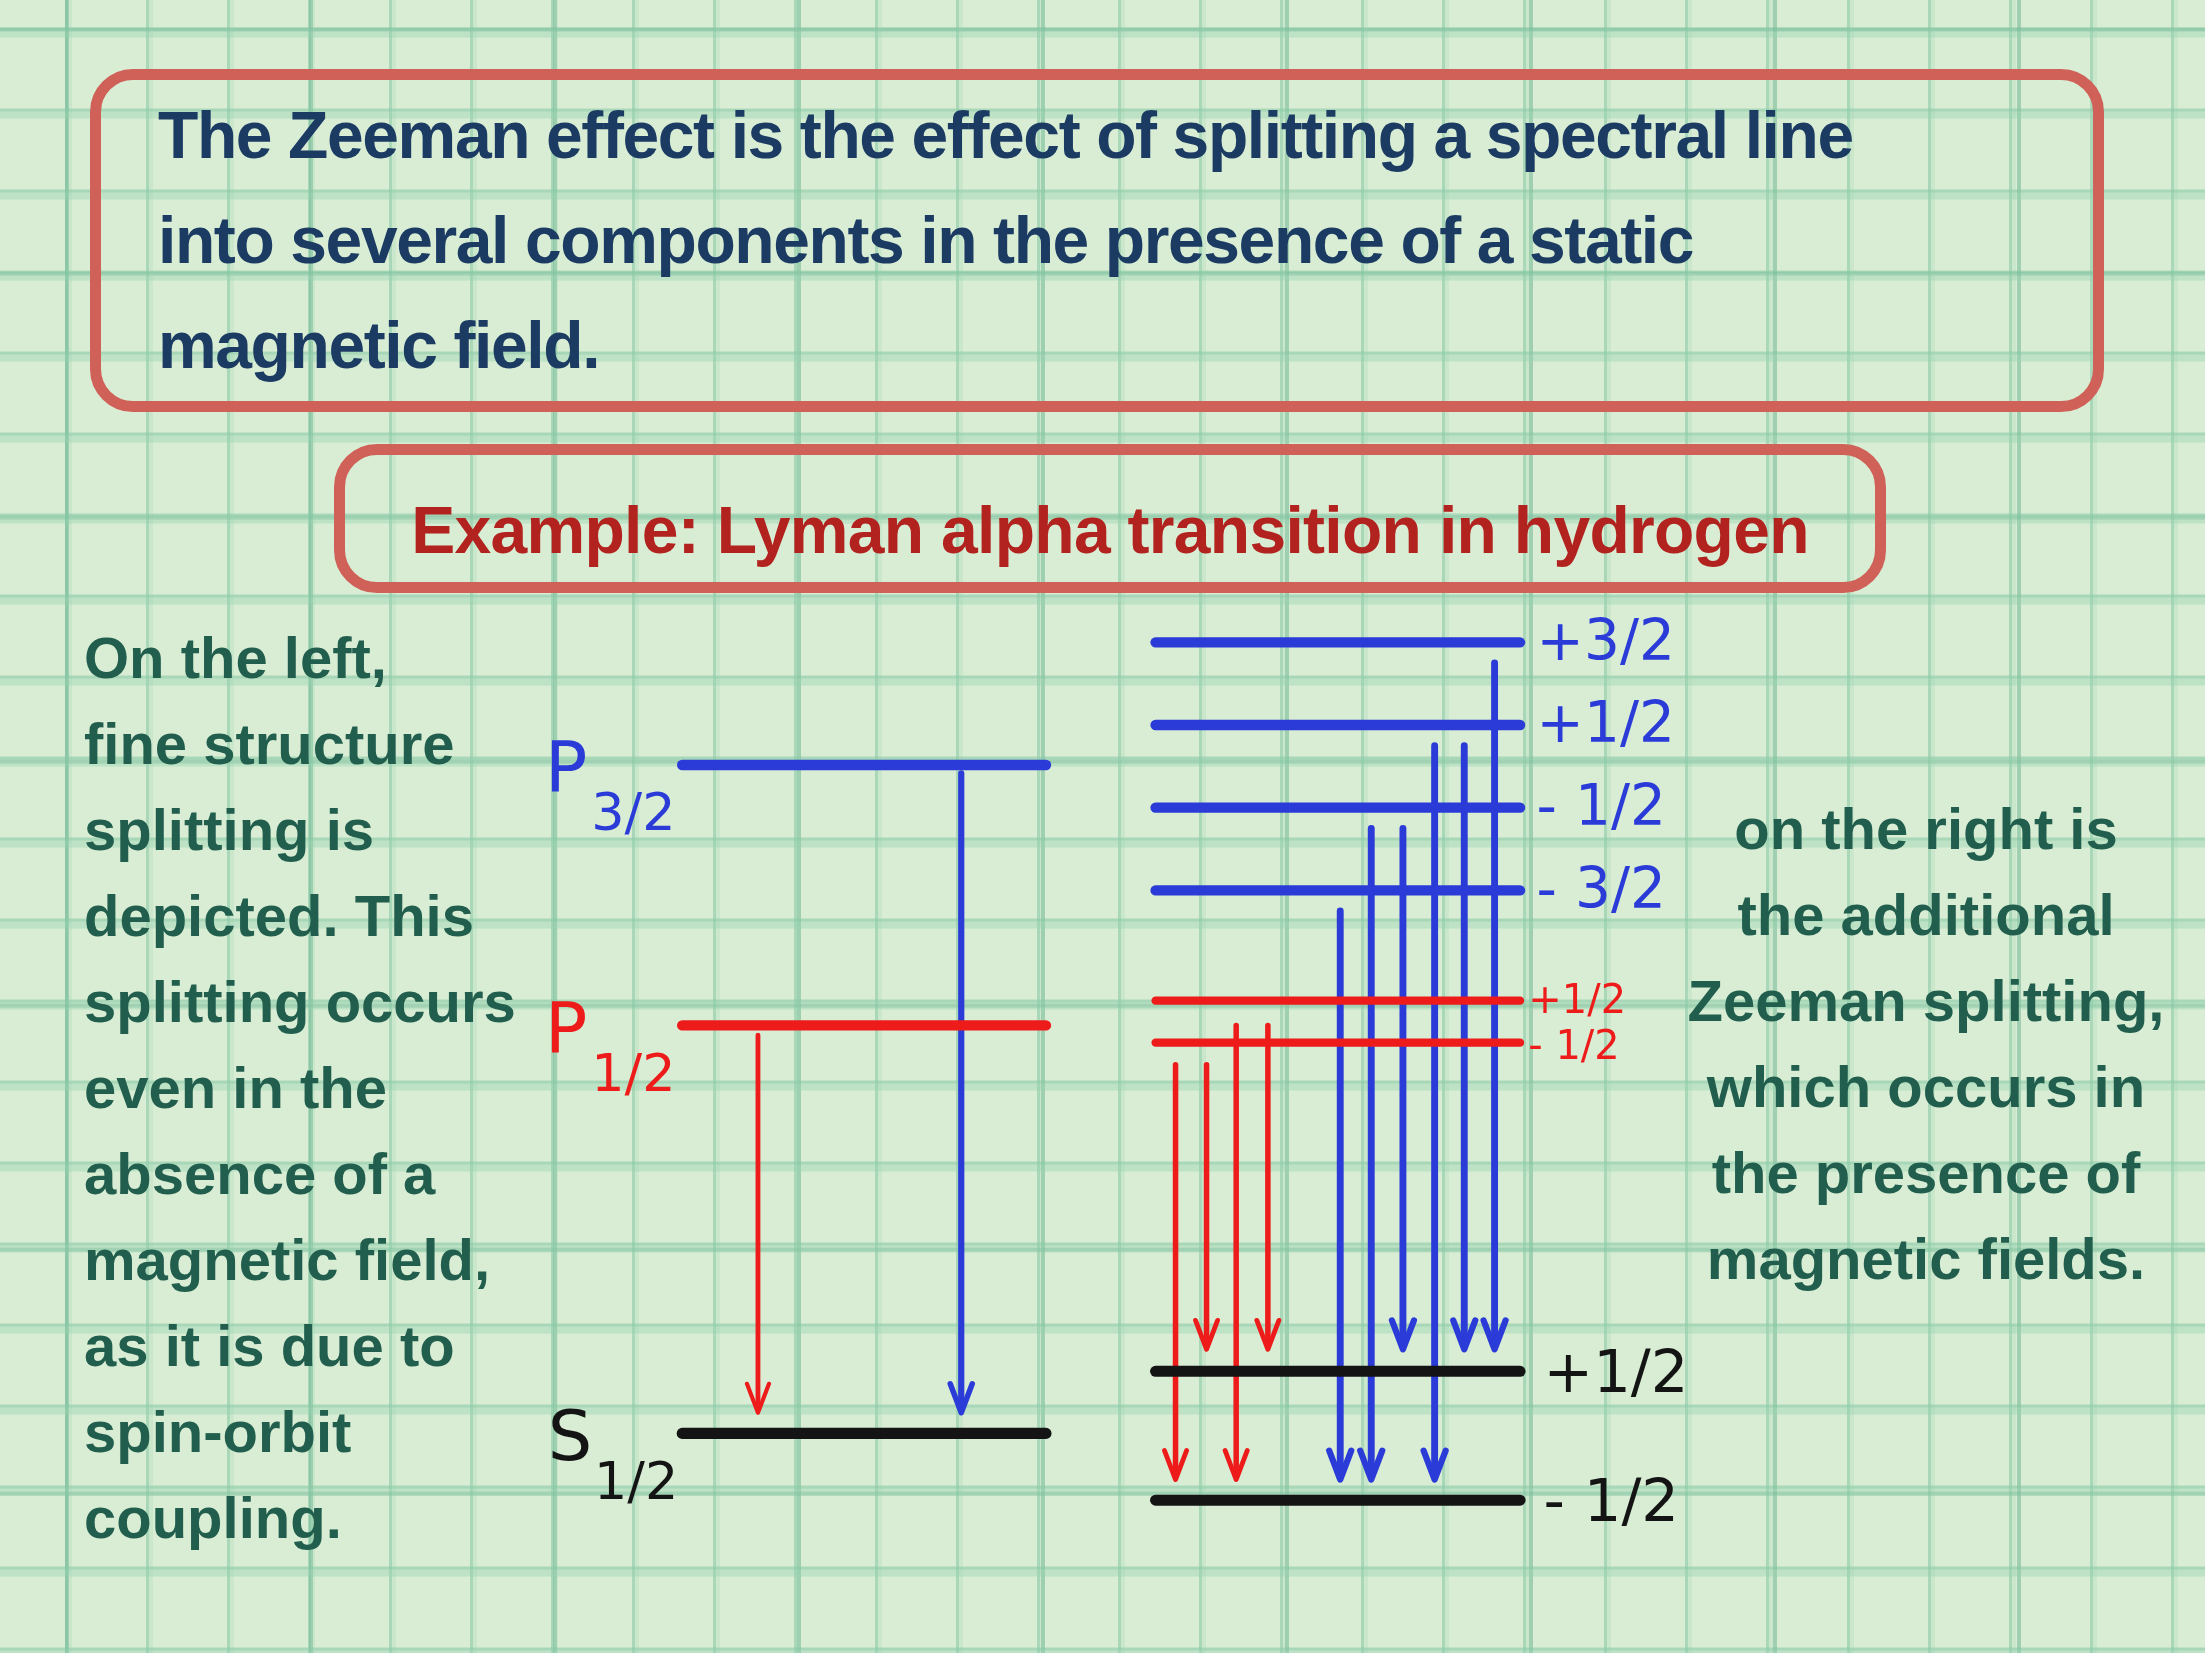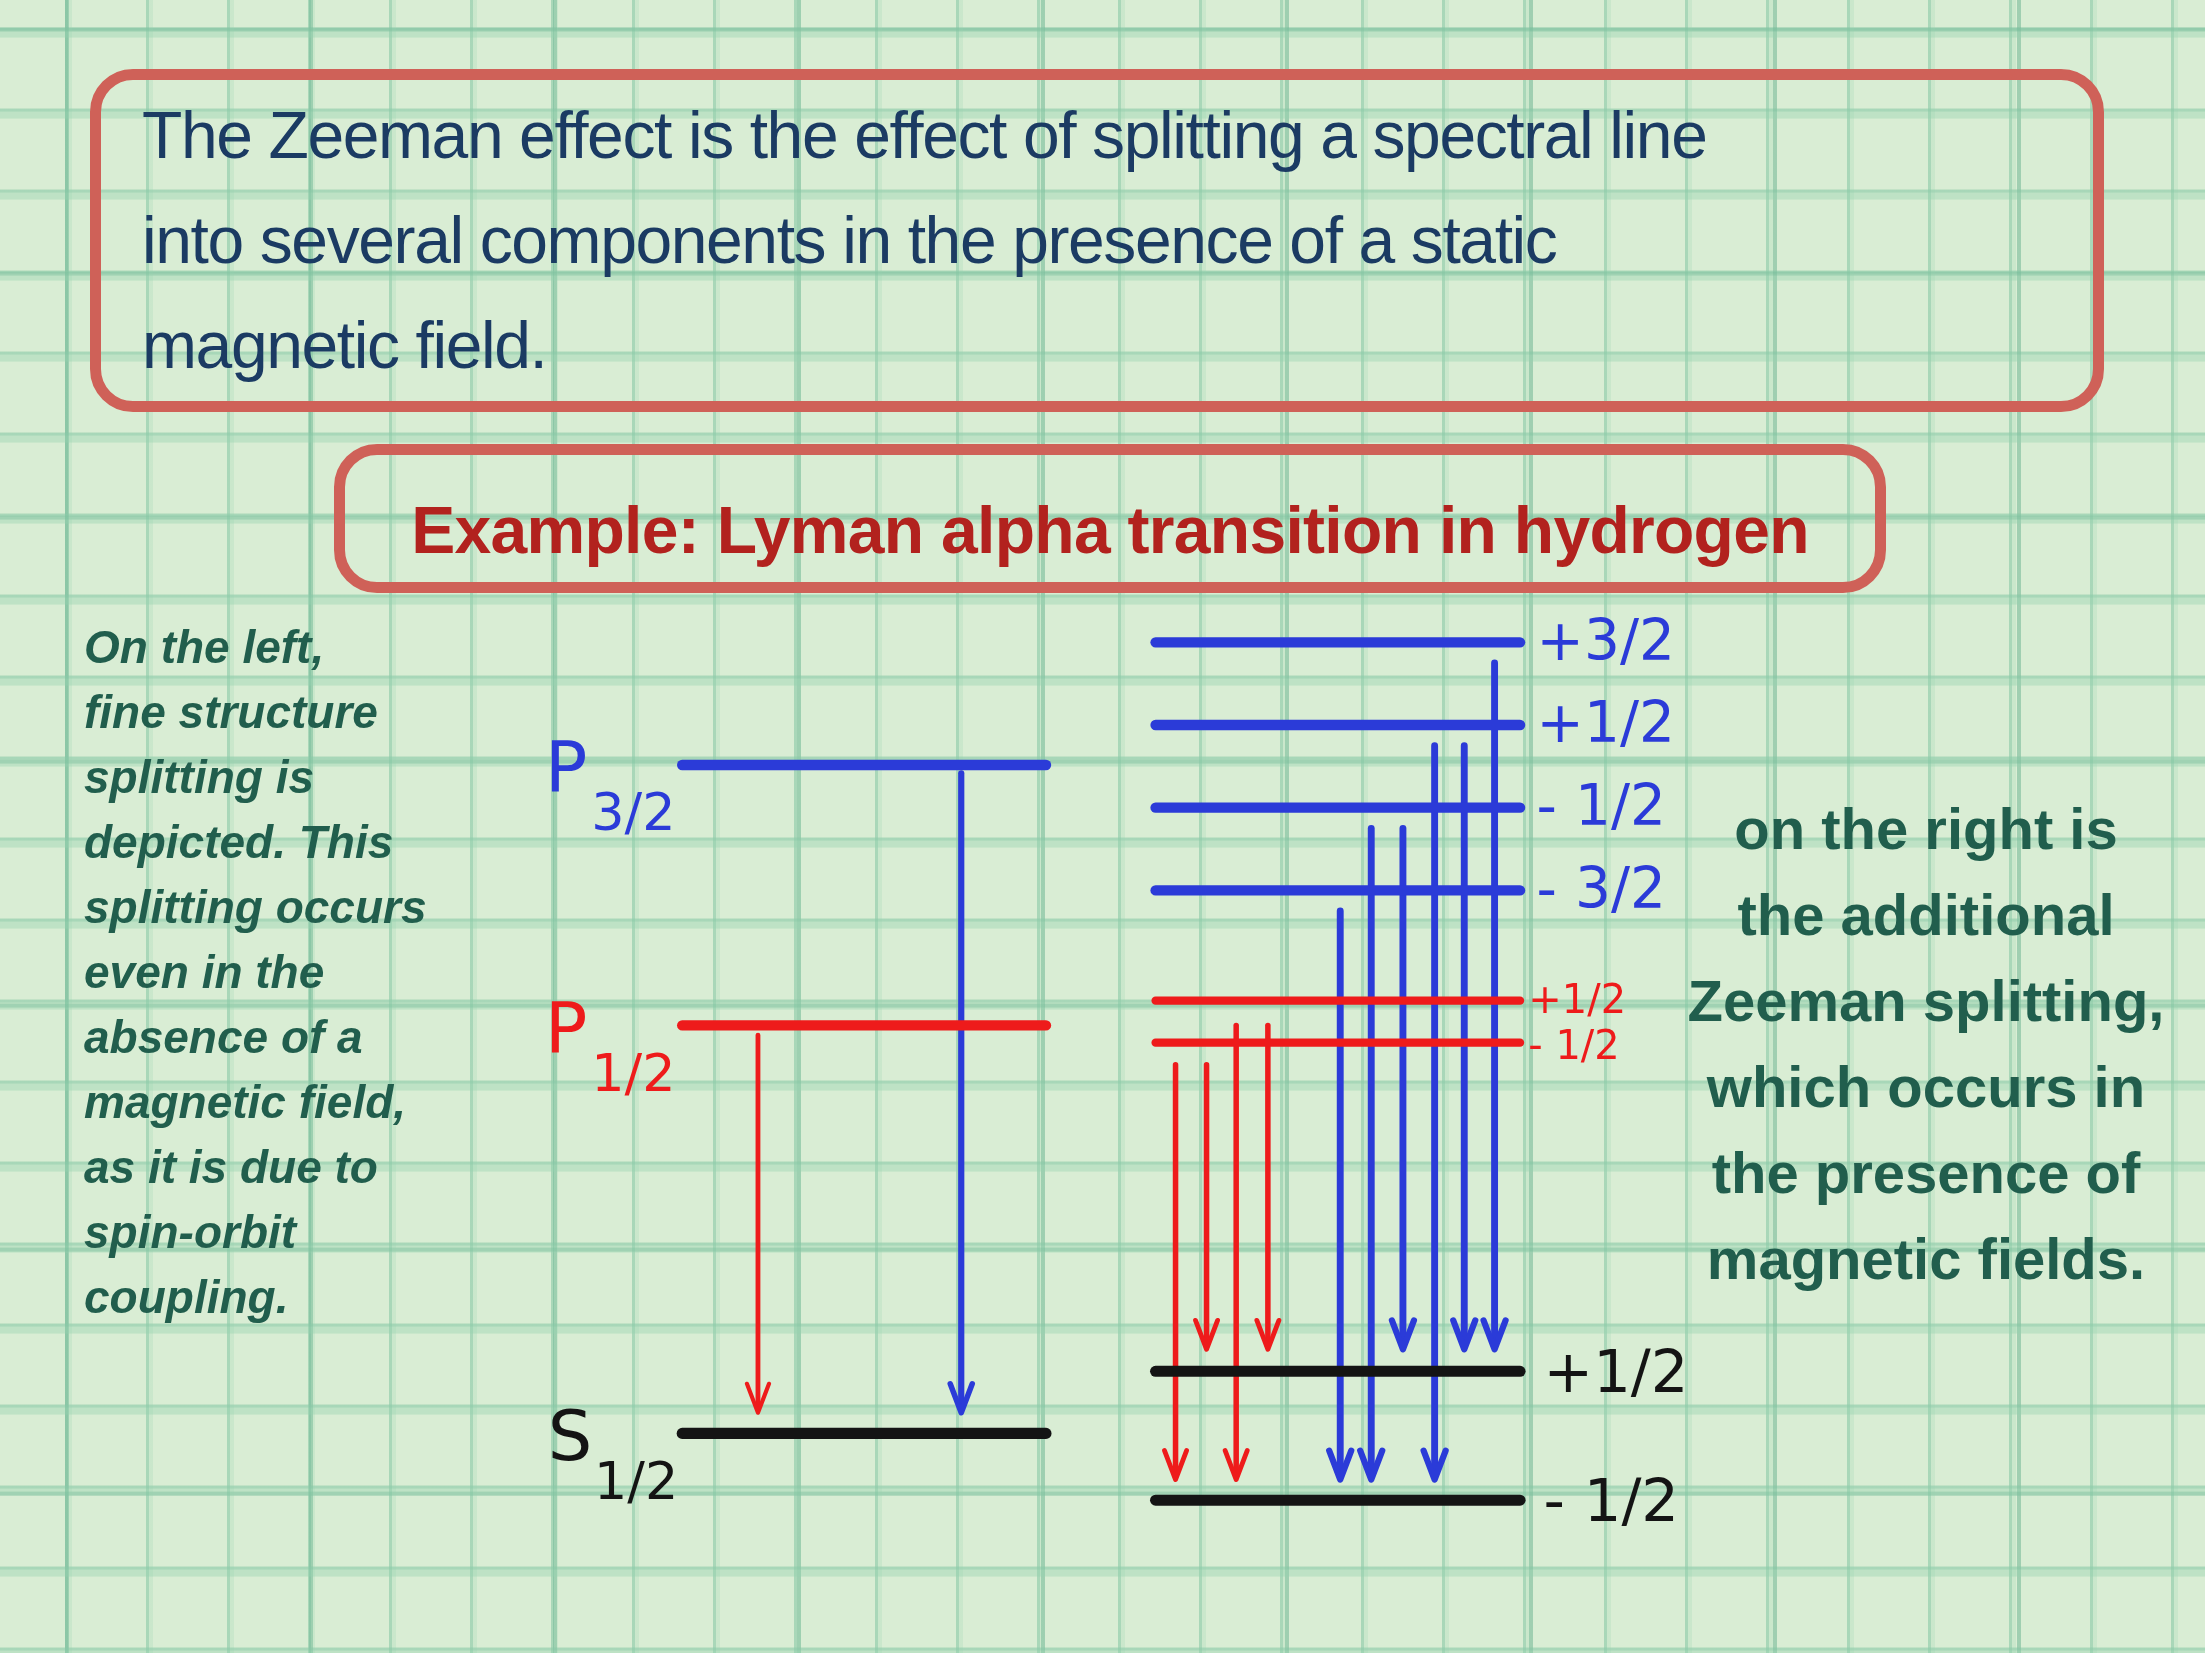--- a/index.html
+++ b/index.html
@@ -61,23 +61,24 @@
     left: 90px; top: 69px;
     width: 2014px; height: 343px;
     display: flex;
     align-items: center;
   }
   #title-text {
     padding-left: 41px;
     font-size: 66px;
     letter-spacing: -1.4px;
     line-height: 105px;
-    font-weight: normal;
+    font-weight: bold;
     color: #1b3b63;
     white-space: pre-line;
+    margin-left: 16px;
   }
 
   #example-box {
     left: 334px; top: 444px;
     width: 1552px; height: 149px;
     display: flex;
     align-items: center;
     justify-content: center;
   }
   #example-text {
@@ -85,24 +86,23 @@
     letter-spacing: -0.7px;
     font-weight: bold;
     color: #b2221e;
     white-space: nowrap;
     margin-top: 23px;
   }
 
   #left-note {
     left: 84px; top: 615px;
     width: 482px;
-    font-size: 46px;
-    line-height: 65px;
+    font-size: 58px;
+    line-height: 86px;
     text-align: left;
-    font-style: italic;
   }
 
   #right-note {
     left: 1654px; top: 786px;
     width: 544px;
     font-size: 58px;
     line-height: 86px;
     text-align: center;
   }
 

